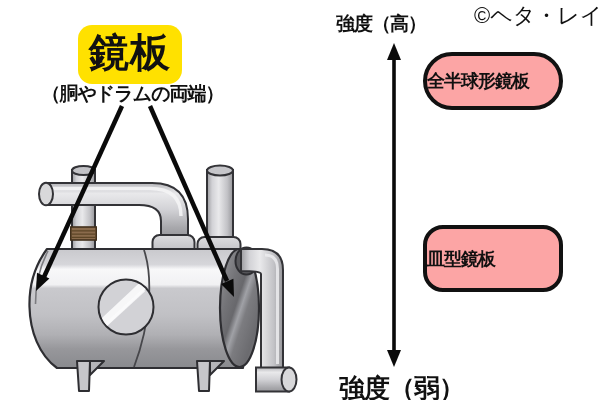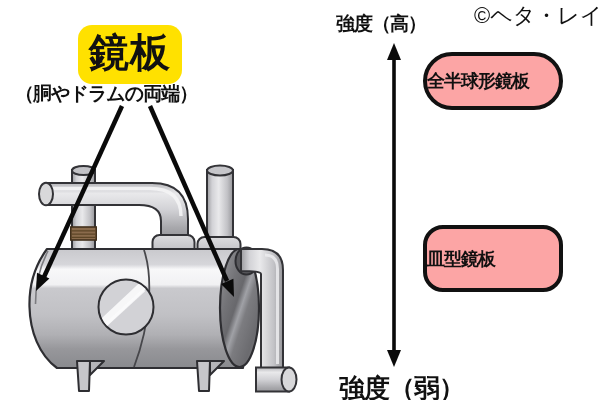--- a/index.html
+++ b/index.html
@@ -8,21 +8,21 @@
     font-family:"Liberation Sans","DejaVu Sans",sans-serif;color:#111;
   }
   .abs{position:absolute;}
   
   .callout-highlight{
     left:78px;top:25px;width:104px;height:59px;background:#FFE100;border-radius:14px;
     display:flex;align-items:flex-start;justify-content:center;
   }
   .callout-title{font-size:40px;font-weight:bold;letter-spacing:1px;white-space:nowrap;}
   .callout-subtitle{
-    left:15px;top:81px;width:235px;text-align:left;font-size:19px;font-weight:bold;
+    left:15px;top:81px;width:235px;text-align:center;font-size:19px;font-weight:bold;
     white-space:nowrap;letter-spacing:-1px;
   }
   
   .credit{left:474px;top:1px;width:135px;font-size:22px;font-weight:normal;white-space:nowrap;}
   
   .axis-high{left:336px;top:11px;font-size:19px;font-weight:bold;white-space:nowrap;letter-spacing:-1px;}
   .axis-low{left:339px;top:371px;font-size:26px;font-weight:bold;white-space:nowrap;letter-spacing:-1px;}
   
   .head-box{
     left:423px;width:140px;height:58px;background:#fca5a5;border:4.5px solid #111111;

